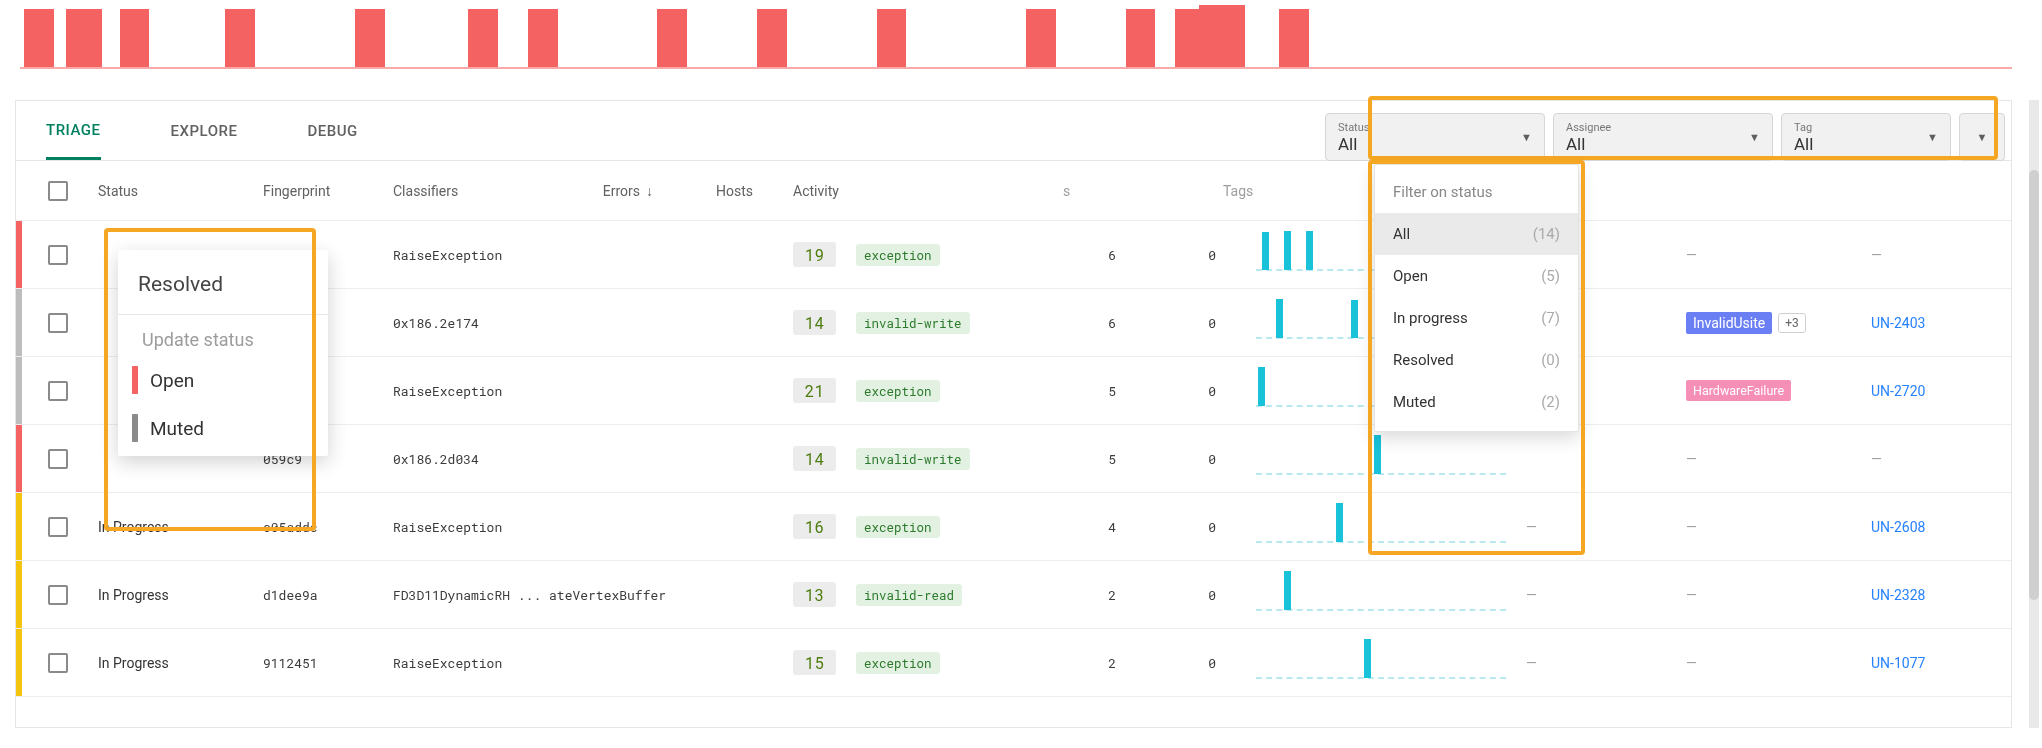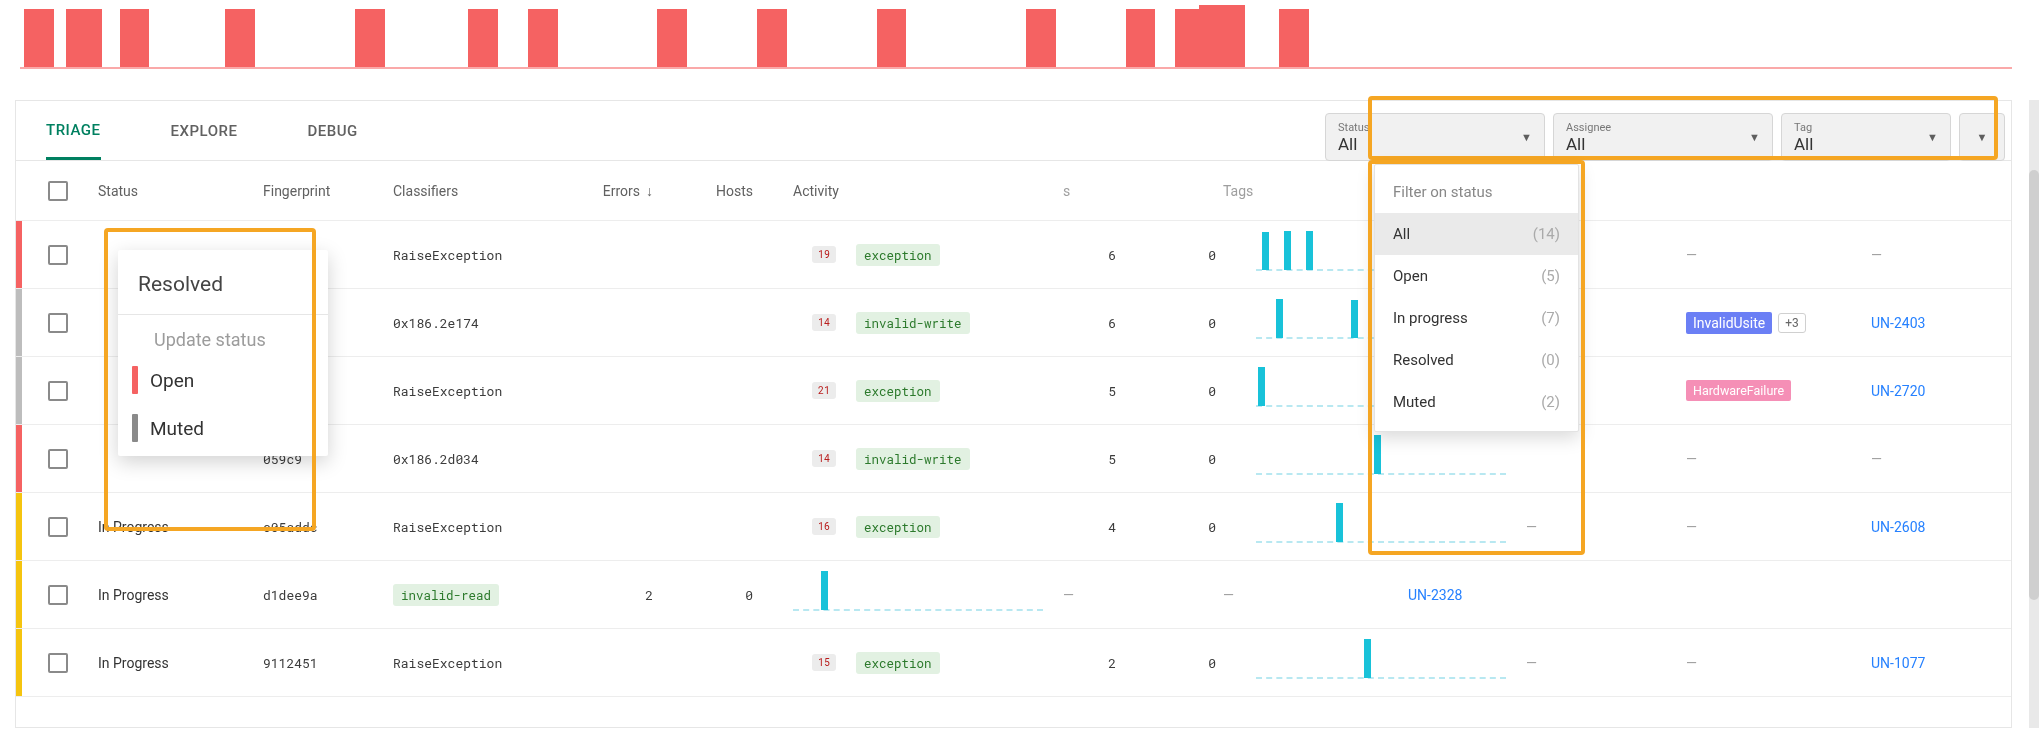--- a/index.html
+++ b/index.html
@@ -56,42 +56,42 @@
   .c-class  { width:190px;}
   .c-err    { width:110px; justify-content:flex-end; padding-right:30px;}
   .c-hosts  { width:100px; justify-content:flex-end; padding-right:30px;}
   .c-act    { width:270px;}
   .c-assn   { width:160px; color:#9e9e9e;}
   .c-tags   { width:185px; color:#9e9e9e;}
   .c-tick   { width:150px;}
   .thead .c-err { color:#616161;}
   .sort-down { margin-left:6px; color:#666;}
   .mono { font-family: "Roboto Mono", Menlo, Consolas, monospace; font-size:13px; color:#3c3c3c;}
-  .count-pill { background:#ececec; color:#b91c1c; border-radius:3px; font-family:"Roboto Mono",monospace; font-size:10px; padding:2px 6px; }
+  .count-pill { background:#ececec; color:#4d7c0f; border-radius:3px; font-family:"Roboto Mono",monospace; font-size:16px; padding:2px 12px; }
   .cls-pill   { background:#e2f1e2; color:#2c7a2c; border-radius:3px; font-family:"Roboto Mono",monospace; font-size:12.5px; padding:3px 8px;}
   .tag-blue   { background:#6b7ff5; color:#fff; border-radius:2px; padding:3px 7px; font-size:14px;}
   .tag-pink   { background:#f58fb6; color:#fff; border-radius:2px; padding:3px 7px; font-size:12.5px;}
   .tag-extra  { border:1px solid #d0d0d0; color:#666; border-radius:3px; padding:2px 6px; font-size:12px; margin-left:6px;}
   .ticket-link{ color:#2681ff; cursor:pointer;}
   .dash { color:#9e9e9e;}
   .chk { width:20px; height:20px; border:2px solid #8a8a8a; border-radius:2px; display:inline-block; cursor:pointer;}
   
   
   .spark { position:relative; width:250px; height:48px; }
   .spark .base { position:absolute; left:0; right:0; bottom:8px; border-bottom:2px dashed #7fd6e6; opacity:.55;}
   .spark .sb { position:absolute; bottom:9px; width:7px; background:#18c2d9;}
 
   
   .row-popup {
     position:absolute; width:210px; background:#fff; border-radius:2px;
     box-shadow:0 6px 20px rgba(0,0,0,.18); z-index:25; padding:4px 0;
   }
   .row-popup .big { font-size:21px; color:#444; padding:18px 20px;}
   .row-popup .sep { height:1px; background:#e6e6e6;}
-  .row-popup .sub { font-size:18px; color:#9c9c9c; padding:14px 36px 6px;}
+  .row-popup .sub { font-size:18px; color:#9c9c9c; padding:14px 24px 6px;}
   .row-popup .item { display:flex; align-items:center; padding:10px 14px; cursor:pointer;}
   .row-popup .item .mark { width:6px; height:28px; border-radius:1px; margin-right:12px;}
   .row-popup .item span { font-size:19px; color:#333;}
   .highlight-popup { position:absolute; border:4px solid #f5a623; border-radius:4px; pointer-events:none; z-index:26;}
 
   
   .highlight-dd { position:absolute; border:4px solid #f5a623; border-radius:4px; pointer-events:none; z-index:31;}
 
   
   .scroll-hint { position:absolute; right:3px; top:100px; bottom:20px; width:10px; background:#e9e9e9;}
@@ -375,20 +375,25 @@
           <div class="cell c-edge">
             <div class="edge-bar" style="background:#f5c40f"></div>
           </div>
           <div class="cell c-chk">
             <span class="chk"></span>
           </div>
           <div class="cell c-status">In Progress</div>
           <div class="cell c-fp">
             <span class="mono">d1dee9a</span>
           </div>
+          <div class="cell c-call">
+            <span class="mono" style="flex:1">FD3D11DynamicRH ... ateVertexBuffer</span>
+            <span style="flex:1"></span>
+            <span class="count-pill">13</span>
+          </div>
           <div class="cell c-class">
             <span class="cls-pill">invalid-read</span>
           </div>
           <div class="cell c-err">
             <span class="mono">2</span>
           </div>
           <div class="cell c-hosts">
             <span class="mono">0</span>
           </div>
           <div class="cell c-act">

